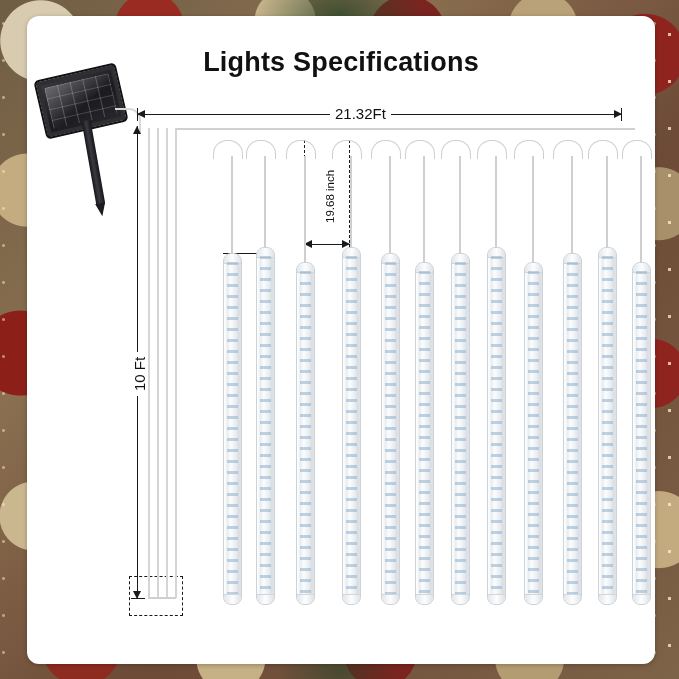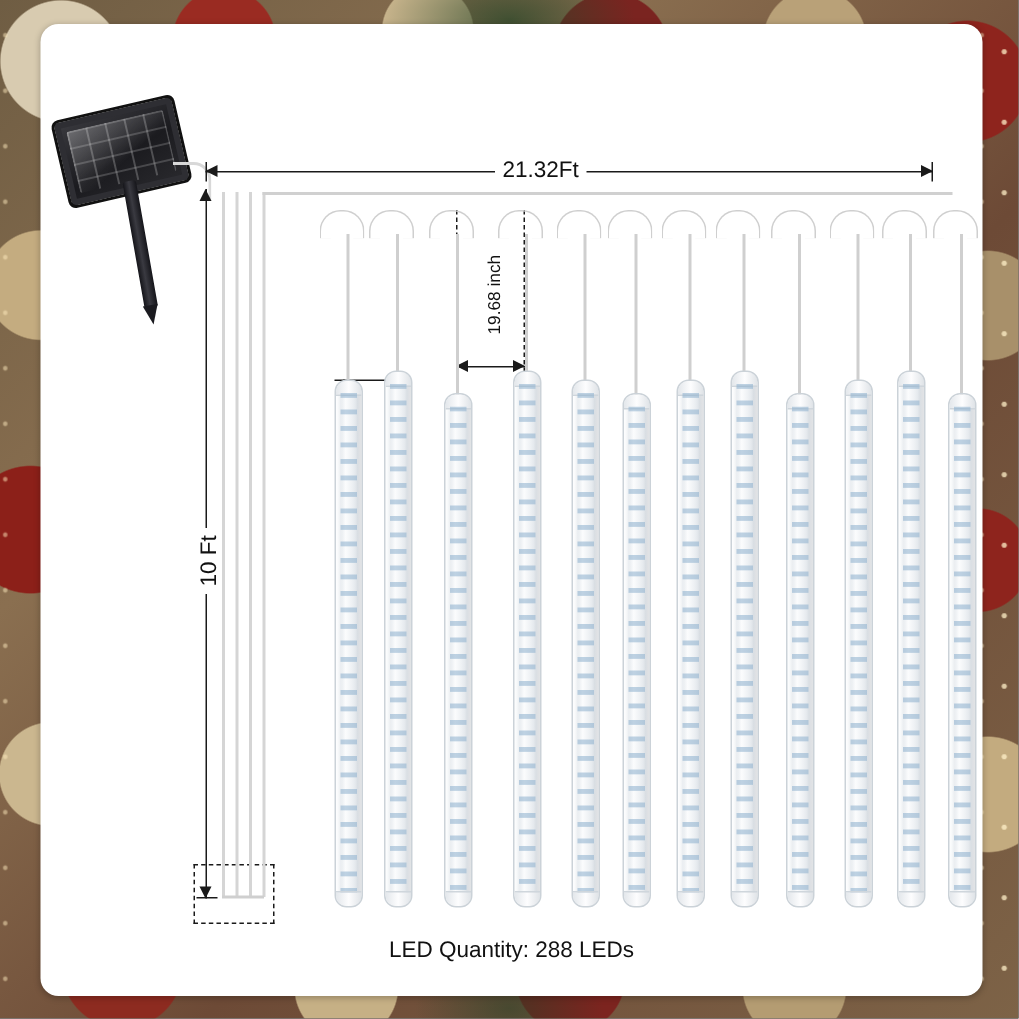--- a/index.html
+++ b/index.html
@@ -239,20 +239,21 @@
 </head>
 <body>
 
 <div class="stage">
   <div class="bg"></div>
   <div class="bg-green"></div>
   <div class="bg-sparkles"></div>
 
   <div class="card">
 
+    <div class="title">Lights Specifications</div>
 
     <div class="panel">
       <div class="panel-grid"></div>
     </div>
     <div class="stake"></div>
     <div class="panel-wire"></div>
 
     <div class="dim-h" style="left:110px; top:98px; width:485px;"></div>
     <div class="arrow left" style="left:110px; top:94px;"></div>
     <div class="arrow right" style="left:587px; top:94px;"></div>
@@ -378,16 +379,15 @@
     </div>
 
     <div class="hook" style="left:595px; top:124px; width:28px; height:18px;"></div>
     <div class="drop" style="left:613px; top:140px; height:109px;"></div>
     <div class="tube" style="left:605px; top:246px; height:341px;">
       <div class="cap-top"></div>
       <div class="leds"></div>
       <div class="cap-bot"></div>
     </div>
 
-    <div class="footer l2">LED Quantity: 288 LEDs</div>
 
   </div>
 </div>
 
 </body></html>

